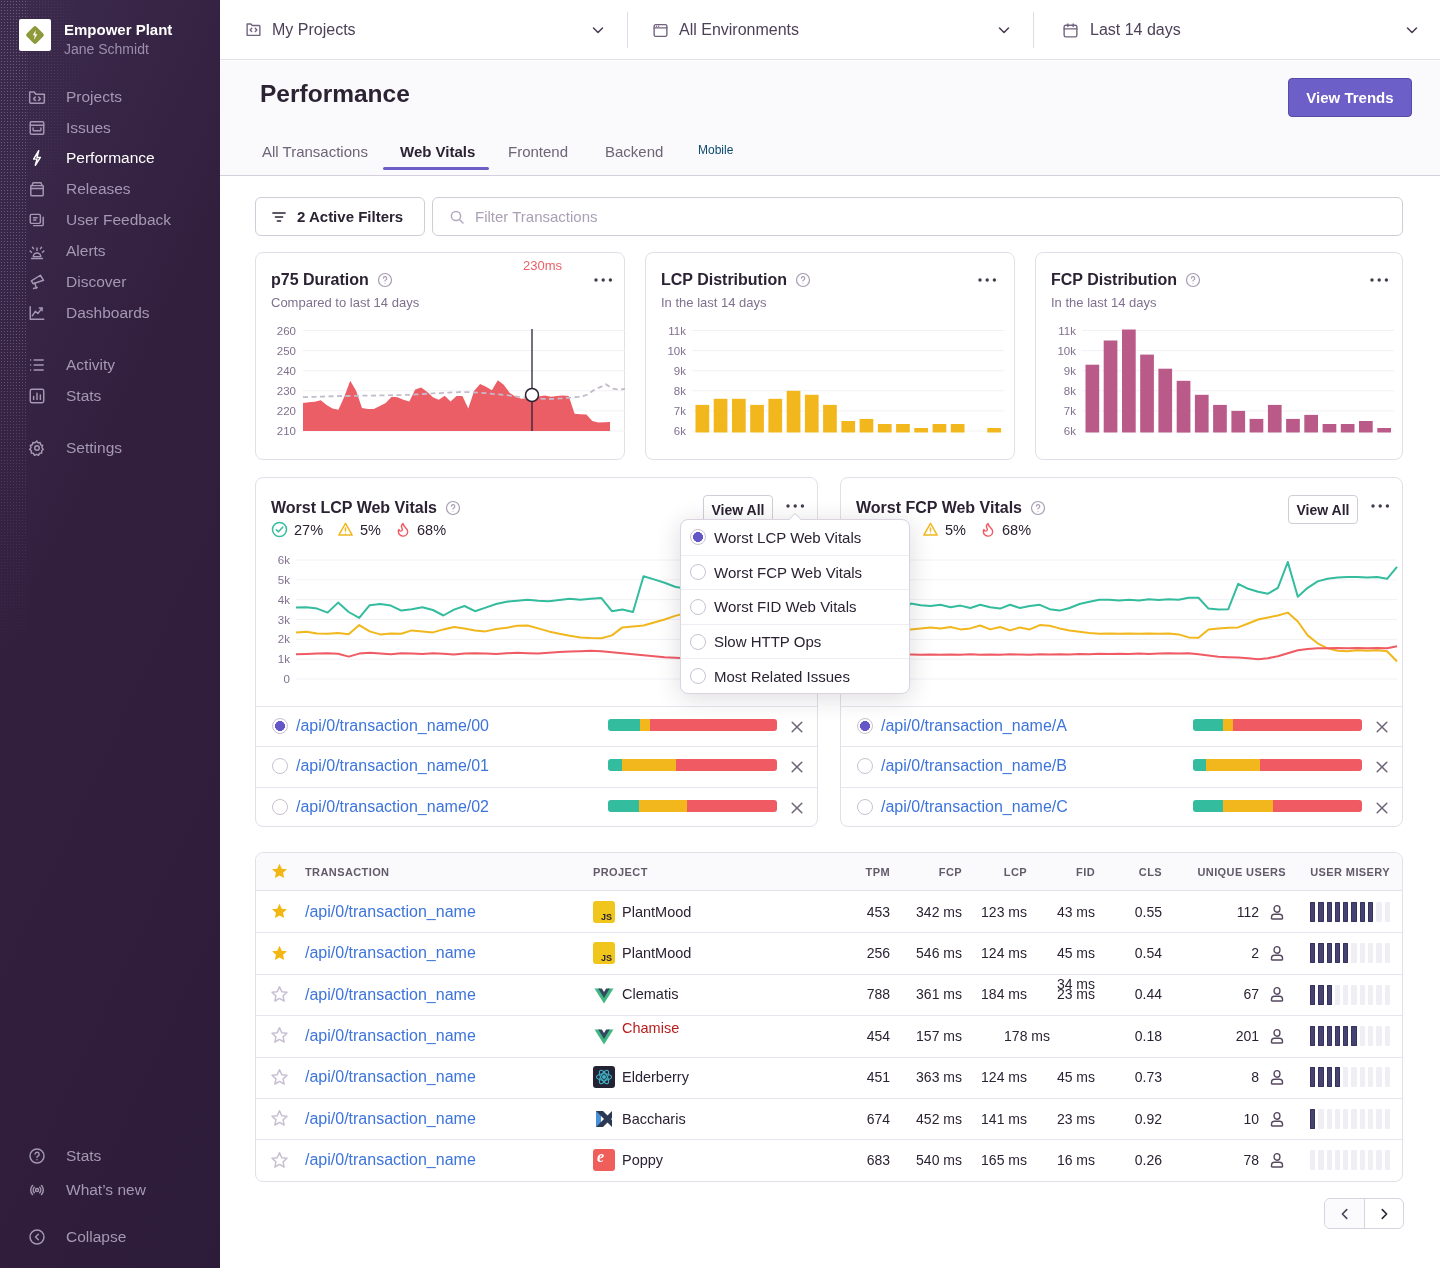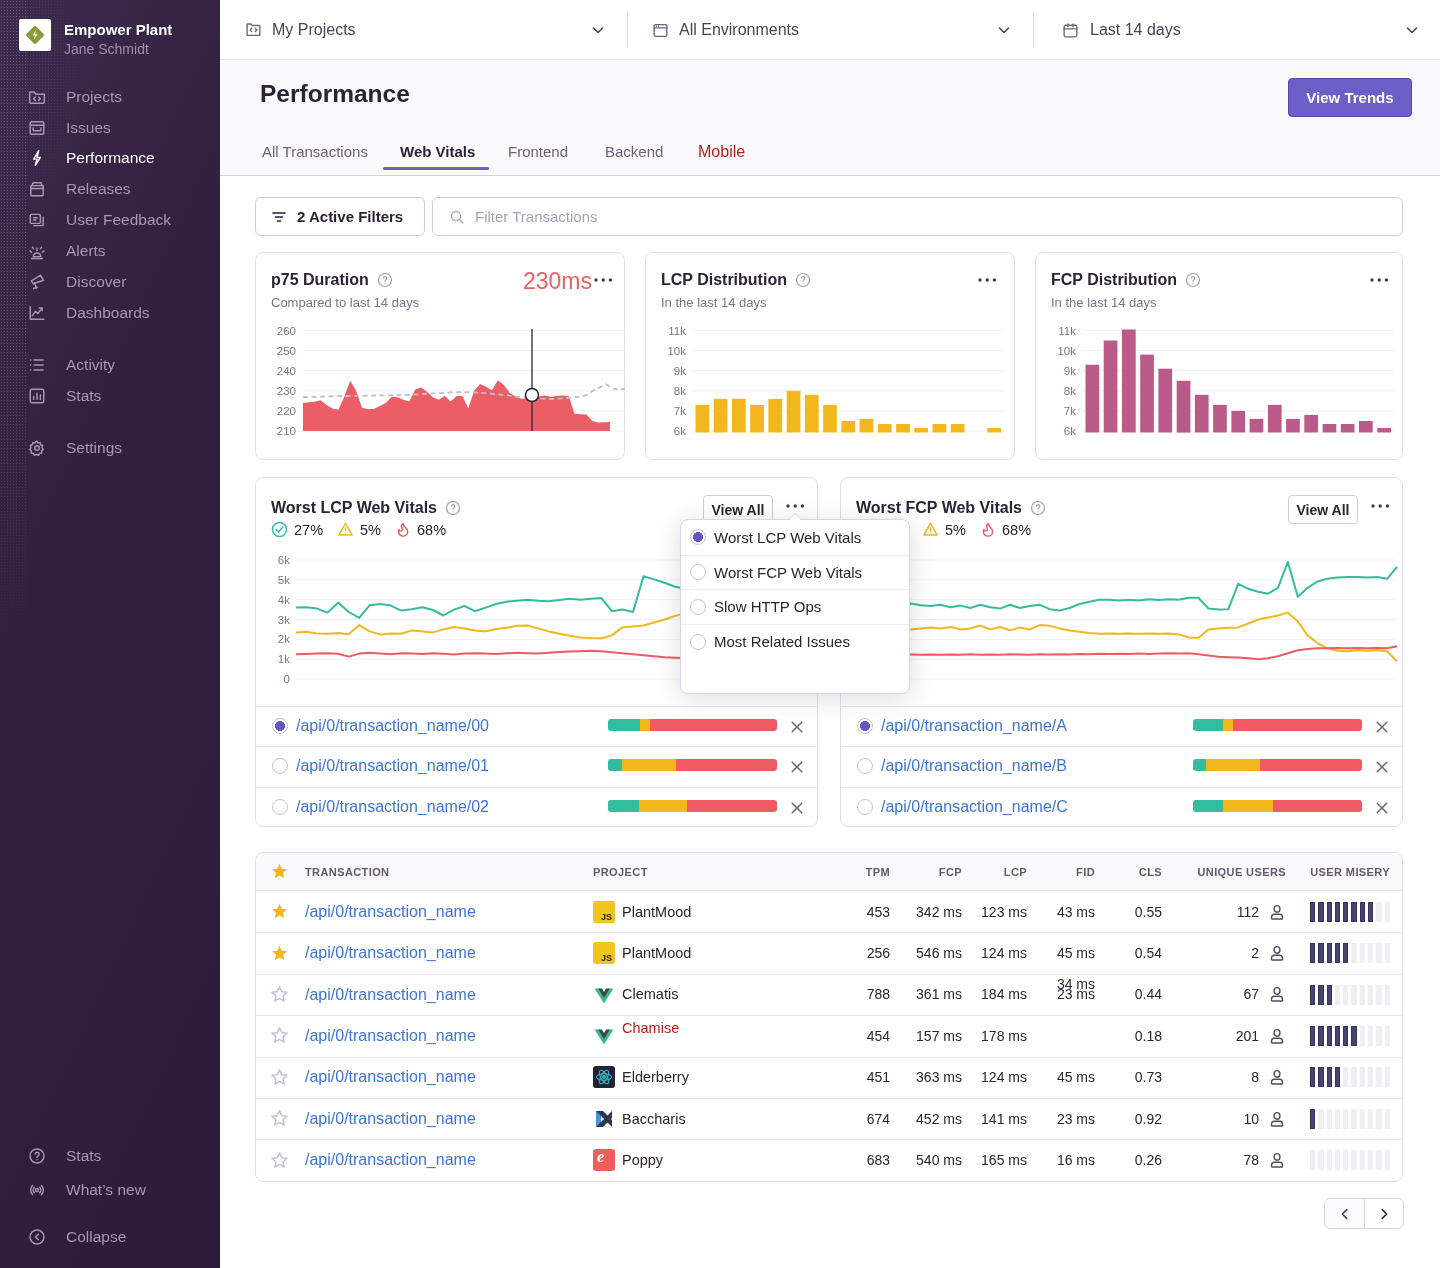--- a/index.html
+++ b/index.html
@@ -188,21 +188,21 @@
 <div class="abs" style="left:1404px;top:22px"><svg width="16" height="16" viewBox="0 0 16 16" fill="none" stroke="#4d4158" stroke-width="1.6" stroke-linecap="round" stroke-linejoin="round">
       <path d="M3.5 6 8 10.5 12.5 6"></path>
     </svg></div>
 <div class="abs" style="left:220px;top:61px;width:1220px;height:115px;background:#faf9fb;border-bottom:1px solid #d6cfdd"></div>
 <div class="abs" style="left:260px;top:80px;font-size:24.5px;font-weight:bold;color:#2b2233">Performance</div>
 <div class="abs" style="left:1288px;top:78px;width:124px;height:39px;background:#6c5fc7;border:1px solid #574aa8;border-radius:4px;color:#fff;font-size:15px;font-weight:bold;display:flex;align-items:center;justify-content:center">View Trends</div>
 <div class="abs" style="left:262px;top:143px;font-size:15px;color:#6e6478;font-weight:normal">All Transactions</div>
 <div class="abs" style="left:400px;top:143px;font-size:15px;color:#2b2233;font-weight:bold">Web Vitals</div>
 <div class="abs" style="left:508px;top:143px;font-size:15px;color:#6e6478;font-weight:normal">Frontend</div>
 <div class="abs" style="left:605px;top:143px;font-size:15px;color:#6e6478;font-weight:normal">Backend</div>
-<div class="abs" style="left:698px;top:143px;font-size:16px;color:#b91c1c;font-weight:normal">Mobile</div>
+<div class="abs" style="left:698px;top:143px;font-size:12px;color:#0c4a6e;font-weight:normal">Mobile</div>
 <div class="abs" style="left:383px;top:167px;width:106px;height:3px;background:#6c5fc7;border-radius:2px"></div>
 <div class="abs" style="left:255px;top:197px;width:170px;height:39px;border:1px solid #d2ccd8;border-radius:6px;background:#fff;display:flex;align-items:center;padding-left:15px;gap:10px">
     <span style="display:flex">
       <svg width="16" height="16" viewBox="0 0 16 16" stroke="#2b2233" stroke-width="1.7" stroke-linecap="round">
         <path d="M2 4 h12 M4.5 8 h7 M6.5 12 h3"></path>
       </svg>
     </span>
     <span style="font-size:15px;font-weight:bold;color:#2b2233">2 Active Filters</span>
   </div>
 <div class="abs" style="left:432px;top:197px;width:971px;height:39px;border:1px solid #d2ccd8;border-radius:6px;background:#fff;display:flex;align-items:center;padding-left:16px;gap:10px">
@@ -228,21 +228,21 @@
       <path d="M6.4 6.2a1.7 1.7 0 1 1 2.3 1.8c-.5.2-.7.5-.7 1" stroke-linecap="round"></path>
       <circle cx="8" cy="11.2" r="0.5" fill="#a79cb3" stroke="none"></circle>
     </svg></div>
 <div class="abs csub" style="left:661px;top:289px">In the last 14 days</div>
 <div class="abs ctitle" style="left:1051px;top:271px">FCP Distribution <svg class="qm" width="16" height="16" viewBox="0 0 16 16" fill="none" stroke="#a79cb3" stroke-width="1.2">
       <circle cx="8" cy="8" r="6.5"></circle>
       <path d="M6.4 6.2a1.7 1.7 0 1 1 2.3 1.8c-.5.2-.7.5-.7 1" stroke-linecap="round"></path>
       <circle cx="8" cy="11.2" r="0.5" fill="#a79cb3" stroke="none"></circle>
     </svg></div>
 <div class="abs csub" style="left:1051px;top:289px">In the last 14 days</div>
-<div class="abs" style="left:523px;top:268px;font-size:23px;color:#ec5e66">230ms</div>
+<div class="abs" style="left:523px;top:258px;font-size:13px;color:#ec5e66">230ms</div>
 <div class="abs" style="left:592px;top:272px"><svg width="22" height="16" viewBox="0 0 22 16" fill="#433a4c">
       <circle cx="4" cy="8" r="1.7"></circle>
       <circle cx="11.2" cy="8" r="1.7"></circle>
       <circle cx="18.4" cy="8" r="1.7"></circle>
     </svg></div>
 <div class="abs" style="left:976px;top:272px"><svg width="22" height="16" viewBox="0 0 22 16" fill="#433a4c">
       <circle cx="4" cy="8" r="1.7"></circle>
       <circle cx="11.2" cy="8" r="1.7"></circle>
       <circle cx="18.4" cy="8" r="1.7"></circle>
     </svg></div>
@@ -500,20 +500,24 @@
     <div class="menuitem">
       <span class="radio sel" style="width:16px;height:16px"></span>
       <span>Worst LCP Web Vitals</span>
     </div>
     <div class="menuitem">
       <span class="radio" style="width:16px;height:16px"></span>
       <span>Worst FCP Web Vitals</span>
     </div>
     <div class="menuitem">
       <span class="radio" style="width:16px;height:16px"></span>
+      <span>Worst FID Web Vitals</span>
+    </div>
+    <div class="menuitem">
+      <span class="radio" style="width:16px;height:16px"></span>
       <span>Slow HTTP Ops</span>
     </div>
     <div class="menuitem">
       <span class="radio" style="width:16px;height:16px"></span>
       <span>Most Related Issues</span>
     </div>
   </div>
 <div class="abs" style="left:788px;top:512.5px;width:0;height:0;border-left:7px solid transparent;border-right:7px solid transparent;border-bottom:7px solid #cfc7d8;z-index:11"></div>
 <div class="abs" style="left:789px;top:514px;width:0;height:0;border-left:6px solid transparent;border-right:6px solid transparent;border-bottom:6px solid #fff;z-index:12"></div>
 <div class="abs" style="left:255px;top:852px;width:1148px;height:330px;background:#fff;border:1px solid #e4dee9;border-radius:8px"></div>
@@ -636,21 +640,21 @@
 <div class="abs vlink" style="left:305px;top:1027px">/api/0/transaction_name</div>
 <div class="abs" style="left:593px;top:1025px;width:22px;height:22px">
     <svg class="picsvg" width="22" height="22" viewBox="0 0 22 22">
       <path d="M1.5 4.5 H6.7 L11 11.5 15.3 4.5 H20.5 L11 19.5 z" fill="#41b883"></path>
       <path d="M5.2 4.5 H8.9 L11 8.1 13.1 4.5 H16.8 L11 14 z" fill="#35495e"></path>
     </svg>
   </div>
 <div class="abs" style="left:622px;top:1020px;font-size:14.5px;color:#b91c1c">Chamise</div>
 <div class="num" style="right:550px;top:1028px">454</div>
 <div class="num" style="right:478px;top:1028px">157 ms</div>
-<div class="num" style="right:413px;top:1028px">178 ms</div>
+<div class="num" style="right:390px;top:1028px">178 ms</div>
 <div class="num" style="right:345px;top:976px">34 ms</div>
 <div class="num" style="right:278px;top:1028px">0.18</div>
 <div class="num" style="right:181px;top:1028px">201</div>
 <div class="abs" style="left:1269px;top:1028px"><svg width="16" height="16" viewBox="0 0 16 16" fill="none" stroke="#56485f" stroke-width="1.4">
       <rect x="5.1" y="1.6" width="5.8" height="6.6" rx="2.9"></rect>
       <path d="M2.5 14.4 v-1.2 a3 3 0 0 1 3-3 h5 a3 3 0 0 1 3 3 v1.2 a0.6 0.6 0 0 1-.6.6 h-9.8 a0.6 0.6 0 0 1-.6-.6z" stroke-linejoin="round"></path>
     </svg></div>
 <div style="position:absolute;left:1310px;top:1025.9px;display:flex;gap:3px">
     <div style="width:5.3px;height:20px;background:#454370;box-shadow:inset 0 0 0 1px #34325c;border-radius:1px"></div>
     <div style="width:5.3px;height:20px;background:#454370;box-shadow:inset 0 0 0 1px #34325c;border-radius:1px"></div>

